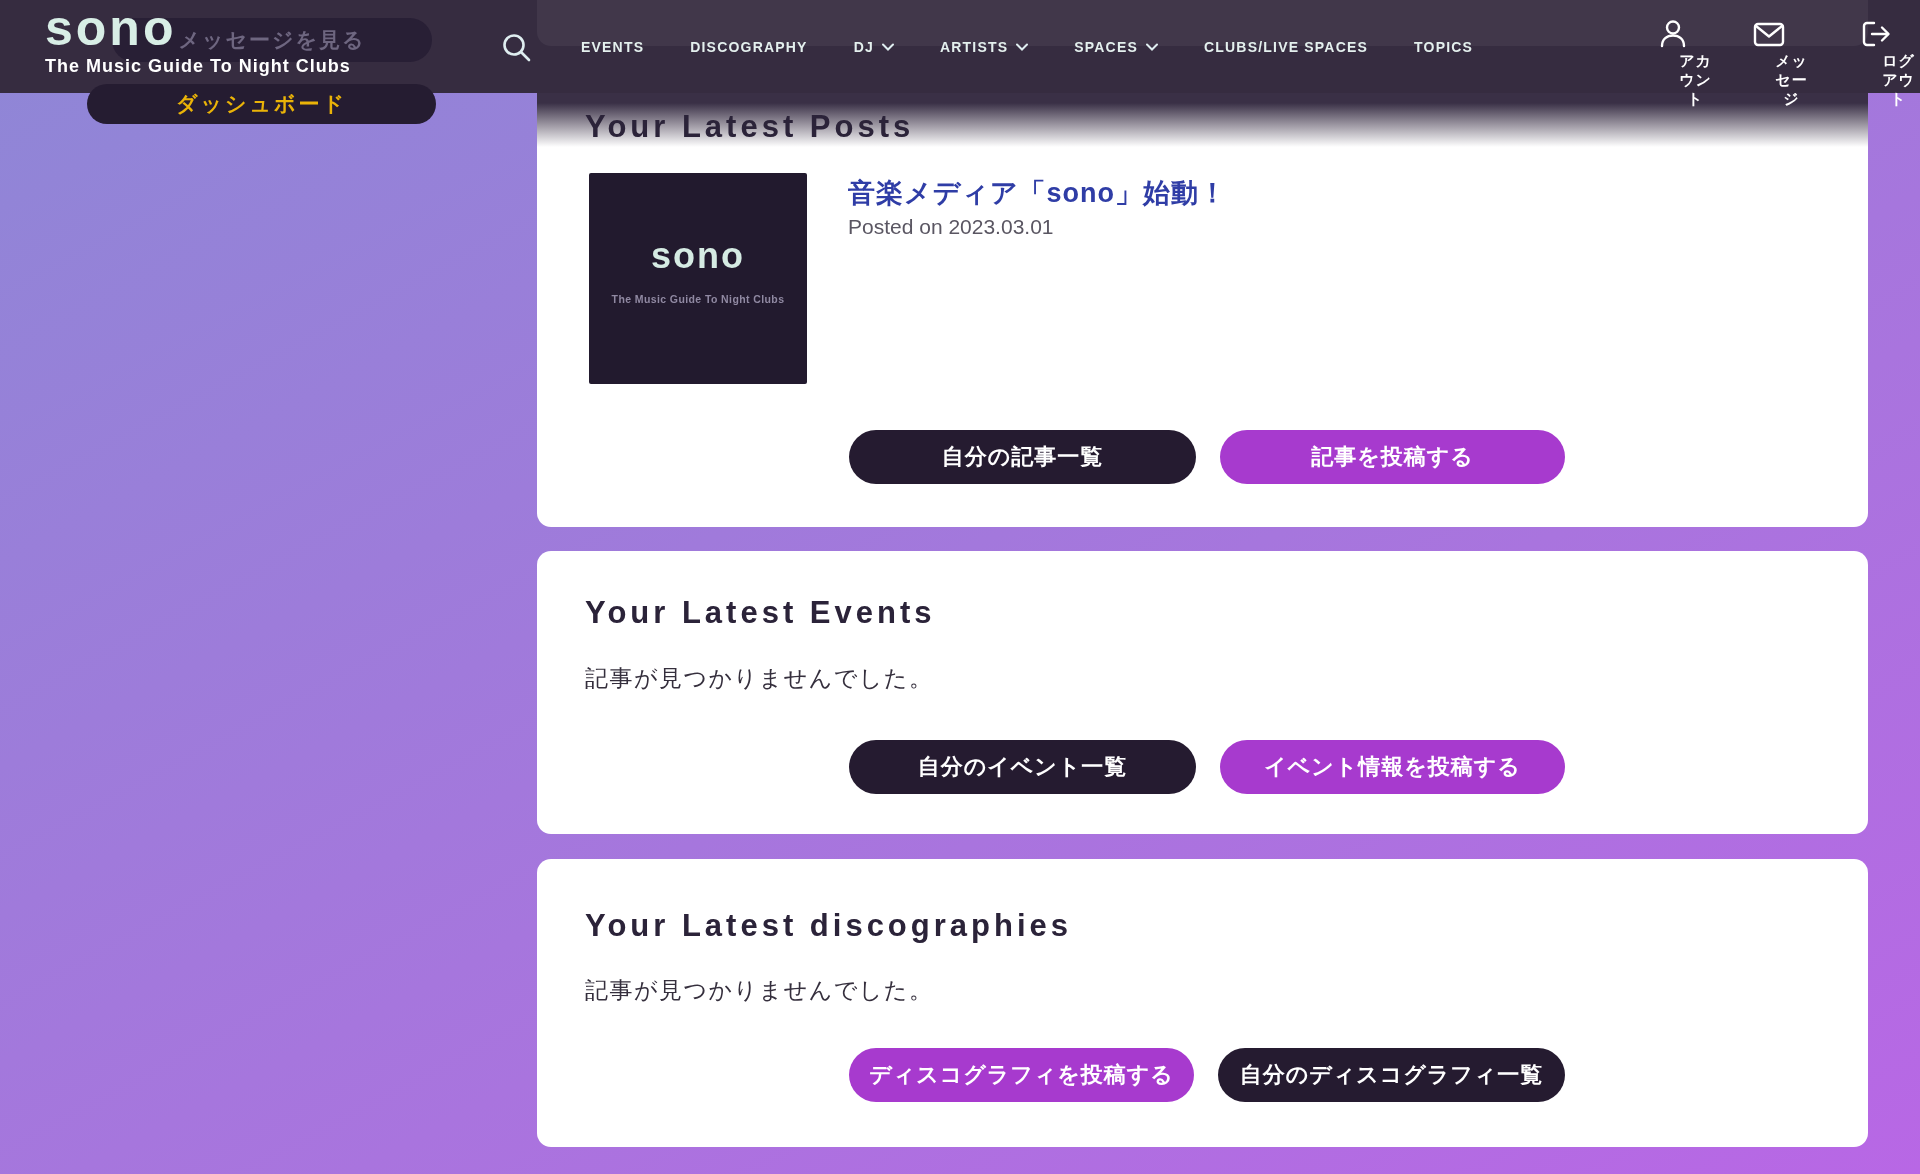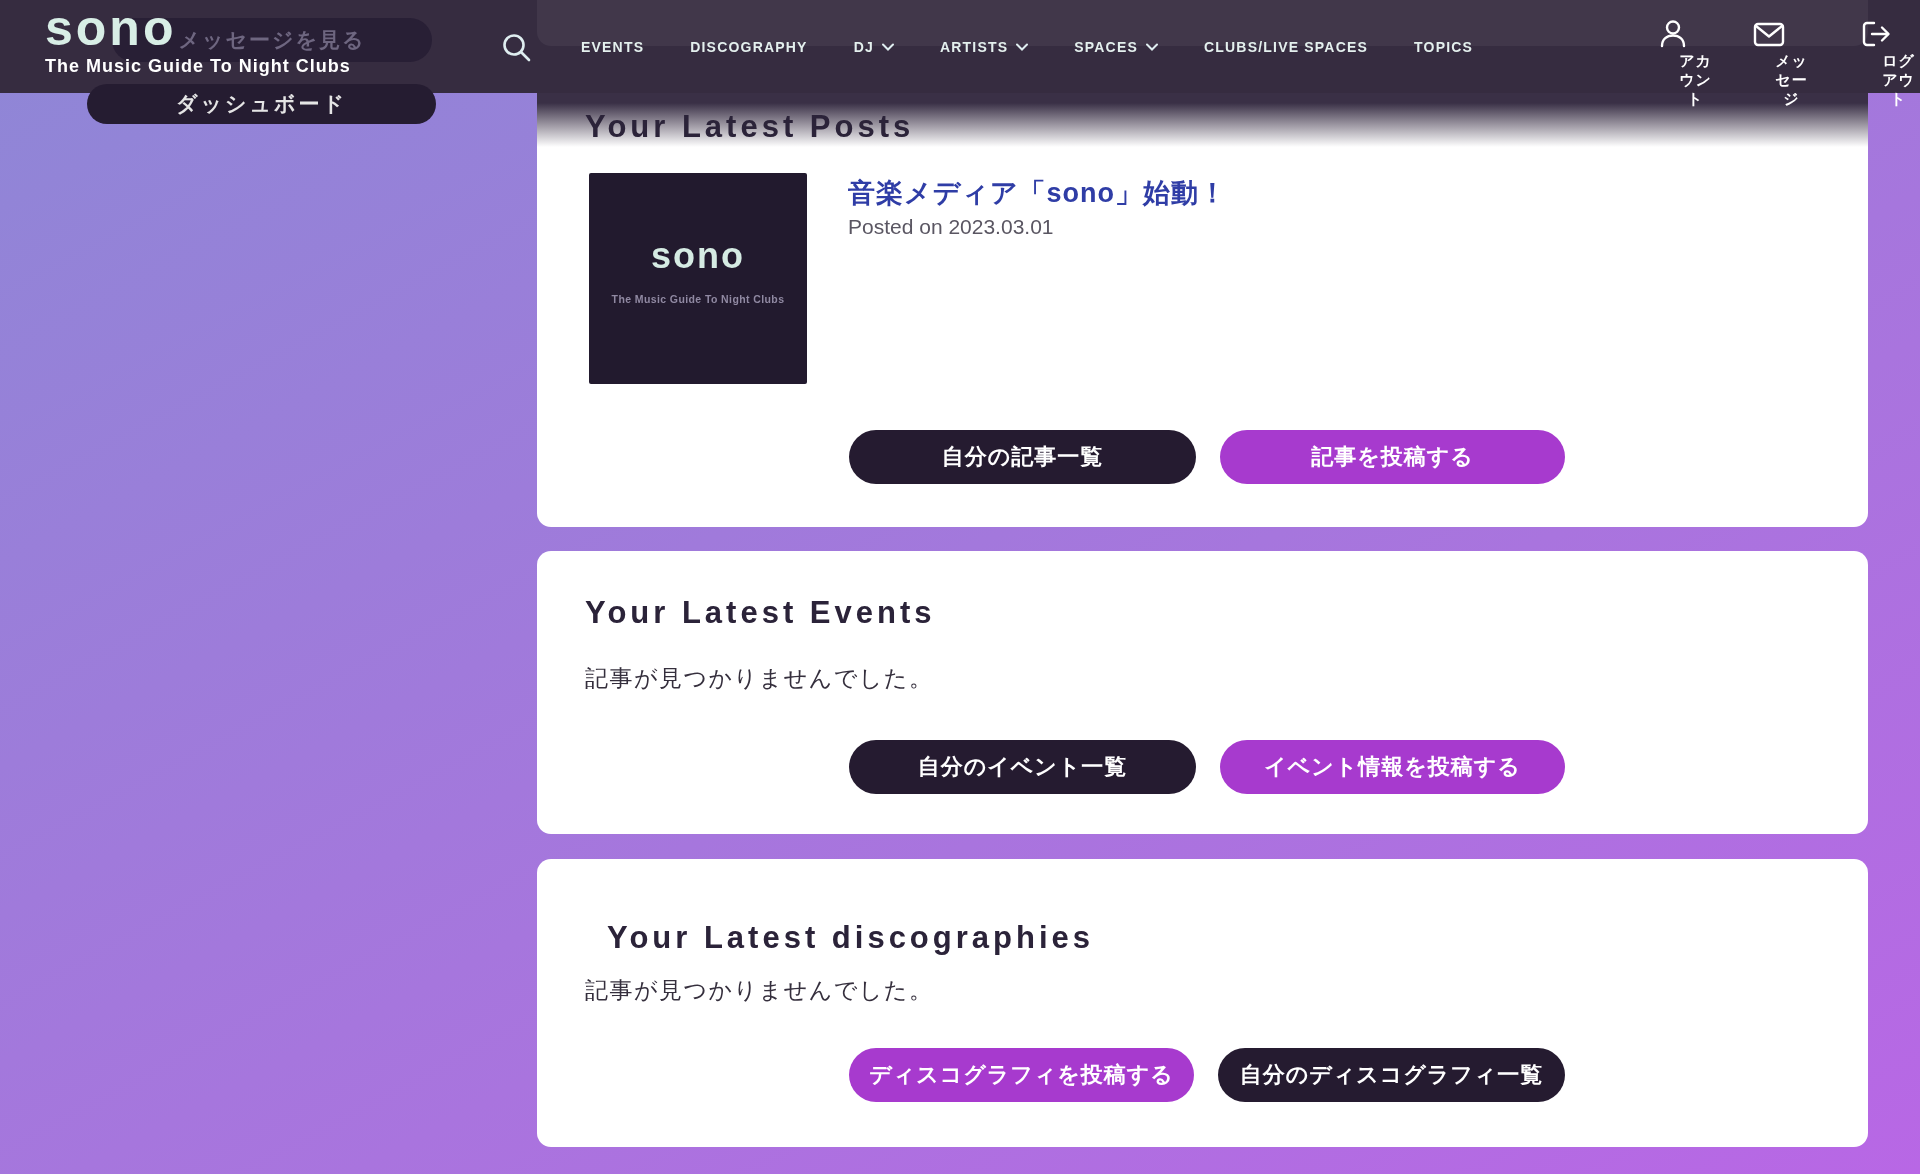--- a/index.html
+++ b/index.html
@@ -29,34 +29,34 @@
   .user-menu { position:absolute; top:0; height:93px; z-index:3; }
   .user-item { position:absolute; top:0; width:90px; height:93px; text-align:center; cursor:pointer; }
   .user-item .uicon { position:absolute; left:50%; transform:translateX(-50%); top:18px; }
   .user-item .ulabel { position:absolute; left:0; right:0; top:52px; color:#ffffff;
     font-size:15px; font-weight:bold; letter-spacing:1px;margin-left:45px; }
   .ui-account { left:1628px; }
   .ui-message { left:1724px; }
   .ui-logout  { left:1831px; }
 
   .dashboard-pill { position:absolute; left:87px; top:84px; width:349px; height:40px;
-    background:#251c31; border-radius:20px; color:#e5e5e5; font-size:21px; font-weight:bold;
+    background:#251c31; border-radius:20px; color:#eab308; font-size:21px; font-weight:bold;
     letter-spacing:3px; display:flex; align-items:center; justify-content:center; z-index:40; cursor:pointer; }
 
   
   .card { position:absolute; left:537px; width:1331px; background:#ffffff; border-radius:14px; z-index:5; }
   .card h2 { position:absolute; left:48px; font-size:31px; font-weight:bold; color:#2b2339;
     letter-spacing:4px; }
   .card-posts { top:63px; height:464px;
     background:linear-gradient(180deg,#3a3046 0px,#3a3046 40px,#ffffff 84px,#ffffff 100%); }
   .card-posts h2 { top:46px; }
   .card-events { top:551px; height:283px; }
   .card-events h2 { top:44px; }
   .card-disco { top:859px; height:288px; }
-  .card-disco h2 { top:61px;margin-left:22px; }
+  .card-disco h2 { top:49px; }
 
   .thumb { position:absolute; left:52px; top:110px; width:218px; height:211px;
     background:#221a2e; border-radius:2px; }
   .thumb-brand { position:absolute; left:0; right:0; top:62px; text-align:center;
     font-size:36px; font-weight:bold; color:#d5ebe3; letter-spacing:2px; }
   .thumb-tagline { position:absolute; left:0; right:0; top:120px; text-align:center;
     font-size:10.5px; font-weight:bold; color:#9089a2; letter-spacing:0.4px; }
 
   .post-title { position:absolute; left:311px; top:112px; font-size:27px; font-weight:bold;
     color:#2f3da6; letter-spacing:1px; cursor:pointer; }

